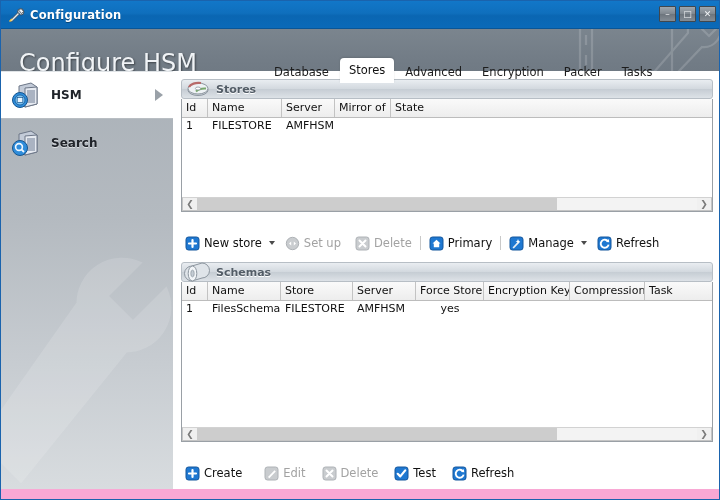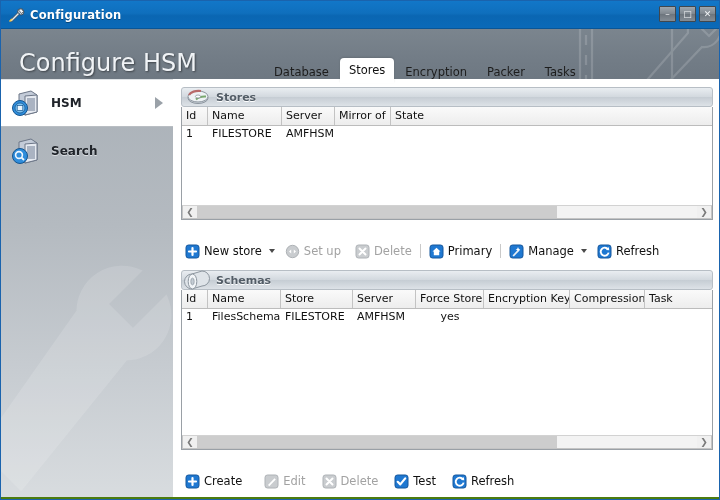--- a/index.html
+++ b/index.html
@@ -2,21 +2,21 @@
 <html><head>
 <meta charset="utf-8">
 <style>
   html,body{margin:0;padding:0;}
   body{
     width:720px;height:500px;overflow:hidden;
     font-family:"DejaVu Sans","Liberation Sans",sans-serif;
     font-size:11px;color:#1a1a1a;
     background:#b9bfc6;
   }
-  .window{position:relative;width:720px;height:500px;overflow:hidden;border:1px solid #1a63ad;box-sizing:border-box;background:#4d7c0f;}
+  .window{position:relative;width:720px;height:500px;overflow:hidden;border:1px solid #1a63ad;box-sizing:border-box;background:#f9a8d4;}
 
   
   .titlebar{
     position:absolute;left:0;top:0;width:720px;height:28px;
     background:linear-gradient(to bottom,#1277c8 0%,#0f6fbd 45%,#0a66b2 55%,#0b6ab8 100%);
     display:flex;align-items:center;box-sizing:border-box;padding-left:6px;
     border-bottom:1px solid #0a5697;
   }
   .title-icon{width:18px;height:18px;position:relative;margin-right:5px;flex:none;}
   .title-text{color:#fff;font-weight:bold;font-size:11.5px;letter-spacing:.2px;text-shadow:0 1px 0 rgba(0,0,0,.35);}
@@ -48,21 +48,21 @@
   
   .tabs{position:absolute;left:0;top:54px;height:28px;width:720px;display:flex;align-items:flex-end;padding-left:264px;box-sizing:border-box;z-index:5;}
   .tab{
     height:22px;line-height:22px;padding:0 9px;font-size:11.5px;color:#1d1d1d;
     margin-right:2px;border-radius:4px 4px 0 0;white-space:nowrap;
   }
   .tab.active{background:#ffffff;color:#111;height:25px;line-height:25px;box-shadow:0 -1px 2px rgba(0,0,0,.12);}
 
   
   .body{
-    position:absolute;left:0;top:78px;width:720px;height:418px;
+    position:absolute;left:0;top:70px;width:720px;height:418px;
     background:linear-gradient(to bottom,#aab1b8 0%,#b4bac0 35%,#c7ccd1 70%,#d8dcdf 100%);
     overflow:hidden;
   }
   .body-wm{position:absolute;left:-10px;top:120px;width:240px;height:300px;opacity:.30;}
 
   
   .sidebar{position:absolute;left:0;top:0;width:172px;height:418px;}
   .side-item{
     position:relative;height:48px;display:flex;align-items:center;
     padding-left:10px;box-sizing:border-box;
@@ -154,20 +154,21 @@
           <line x1="34" y1="76" x2="34" y2="86"></line>
         <path d="M108 92 L150 48 a17 17 0 0 0 18 -22 l-11 11 l-10 -10 l11 -11 a17 17 0 0 0 -22 18 L96 80 z"></path>
       </g>
     </svg>
     <div class="header-title">Configure HSM</div>
   </div>
 
   <div class="tabs">
     <div class="tab">Database</div>
     <div class="tab active">Stores</div>
+    <div class="tab">Advanced</div>
     <div class="tab">Encryption</div>
     <div class="tab">Packer</div>
     <div class="tab">Tasks</div>
   </div>
 
   <div class="body">
 
     <svg class="body-wm" viewBox="0 0 240 300">
       <path d="M30 290 L135 160 a44 44 0 0 0 40 -62 l-33 33 l-26 -26 l33 -33 a44 44 0 0 0 -62 40 L-10 250 z" fill="#ffffff" opacity=".45" stroke="#ffffff" stroke-width="3"></path>
     </svg>

